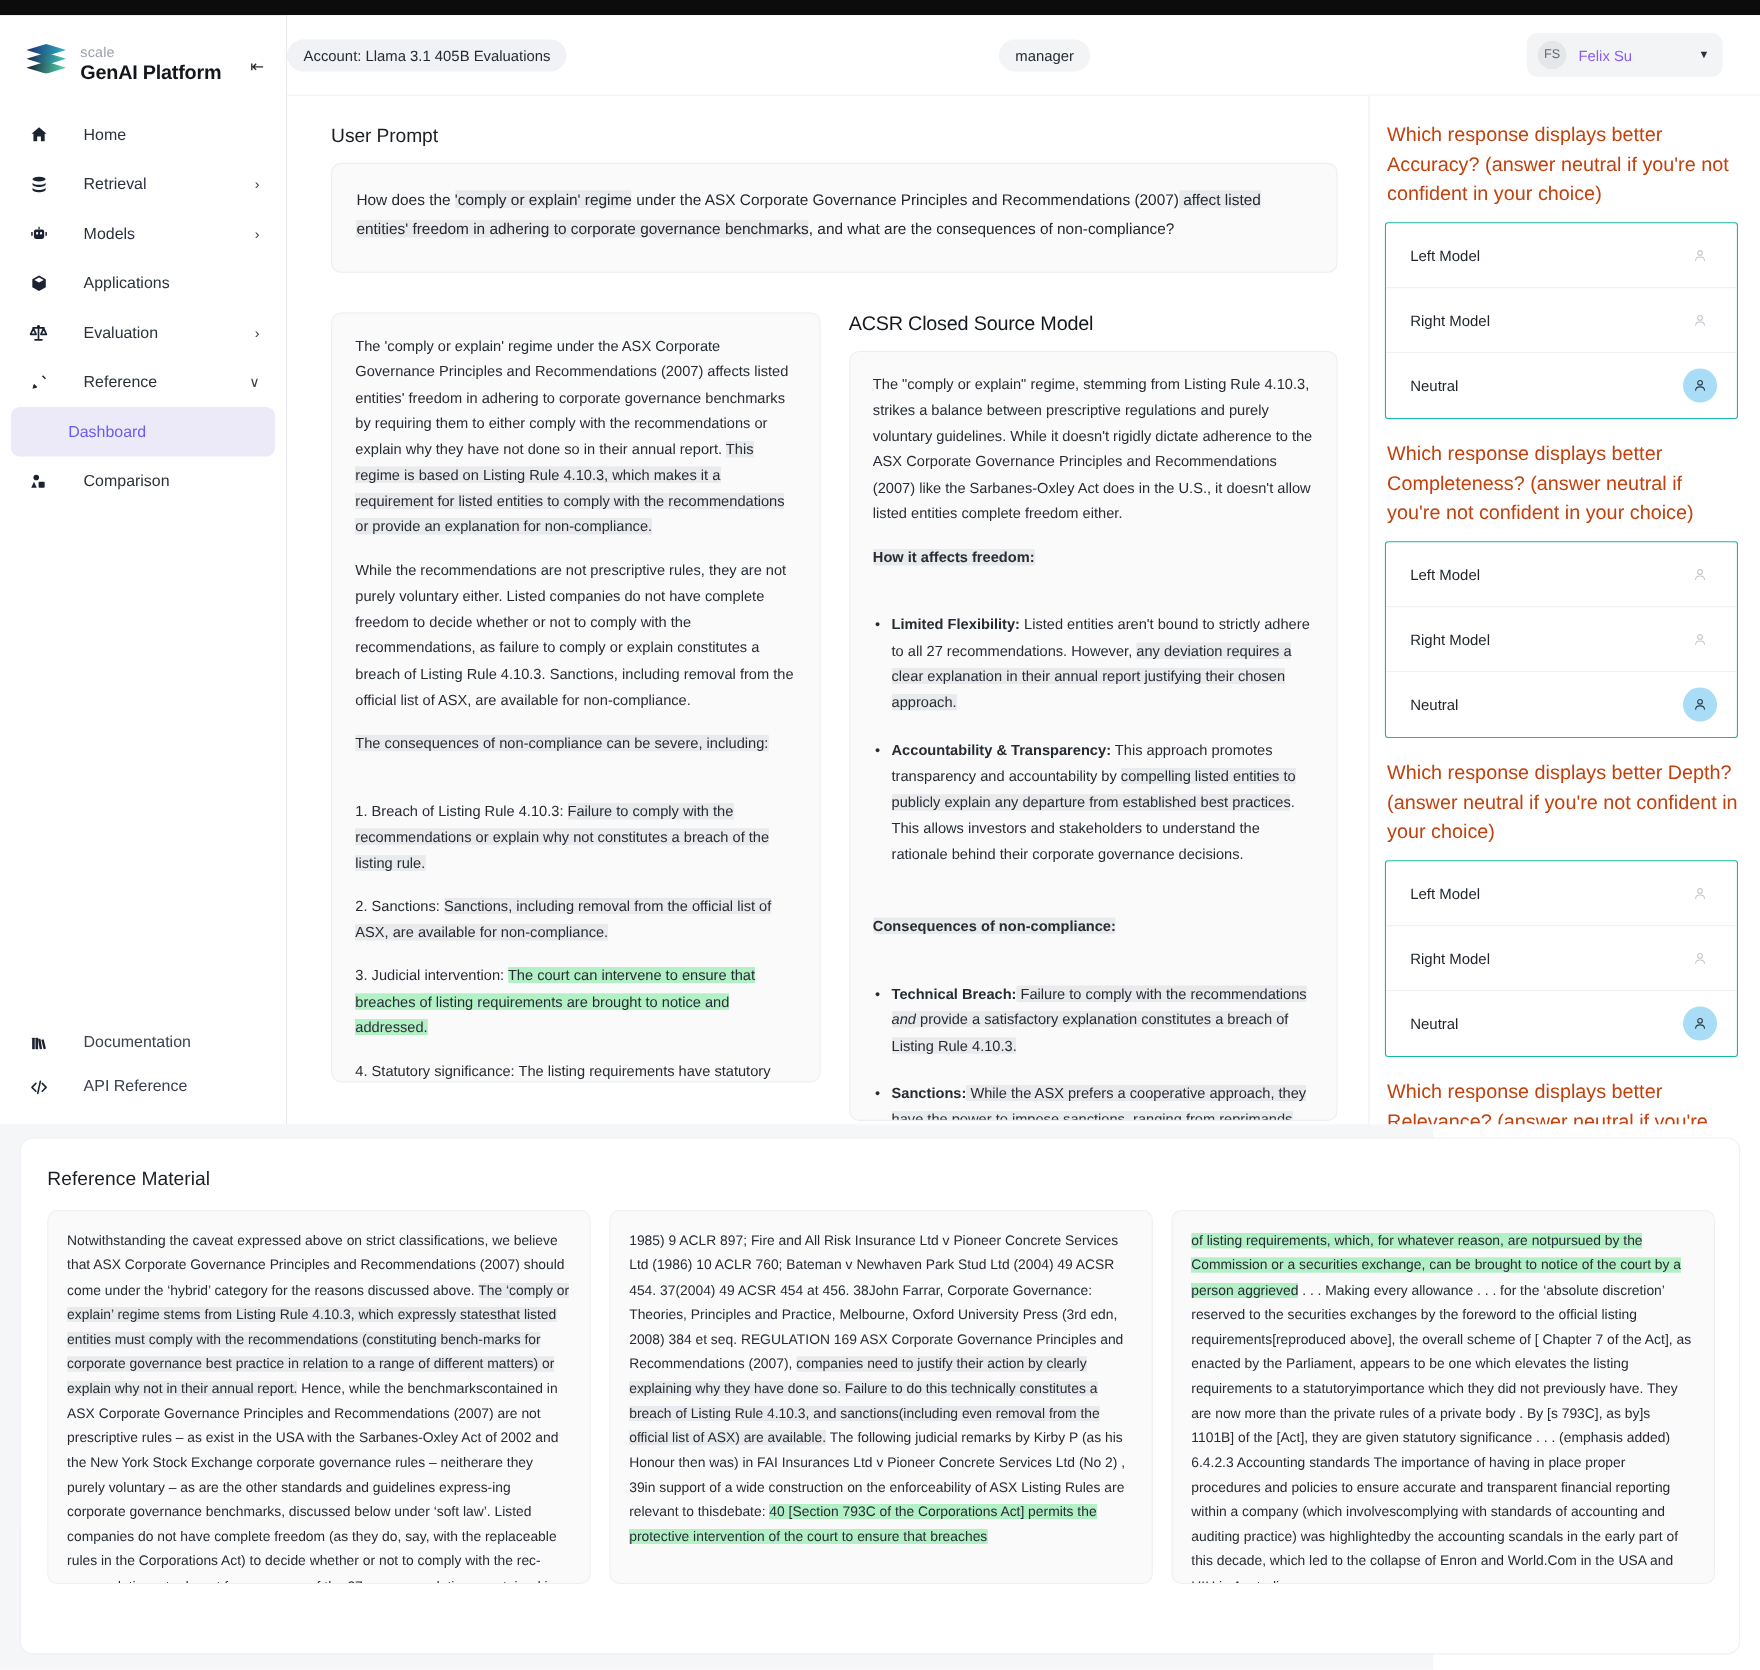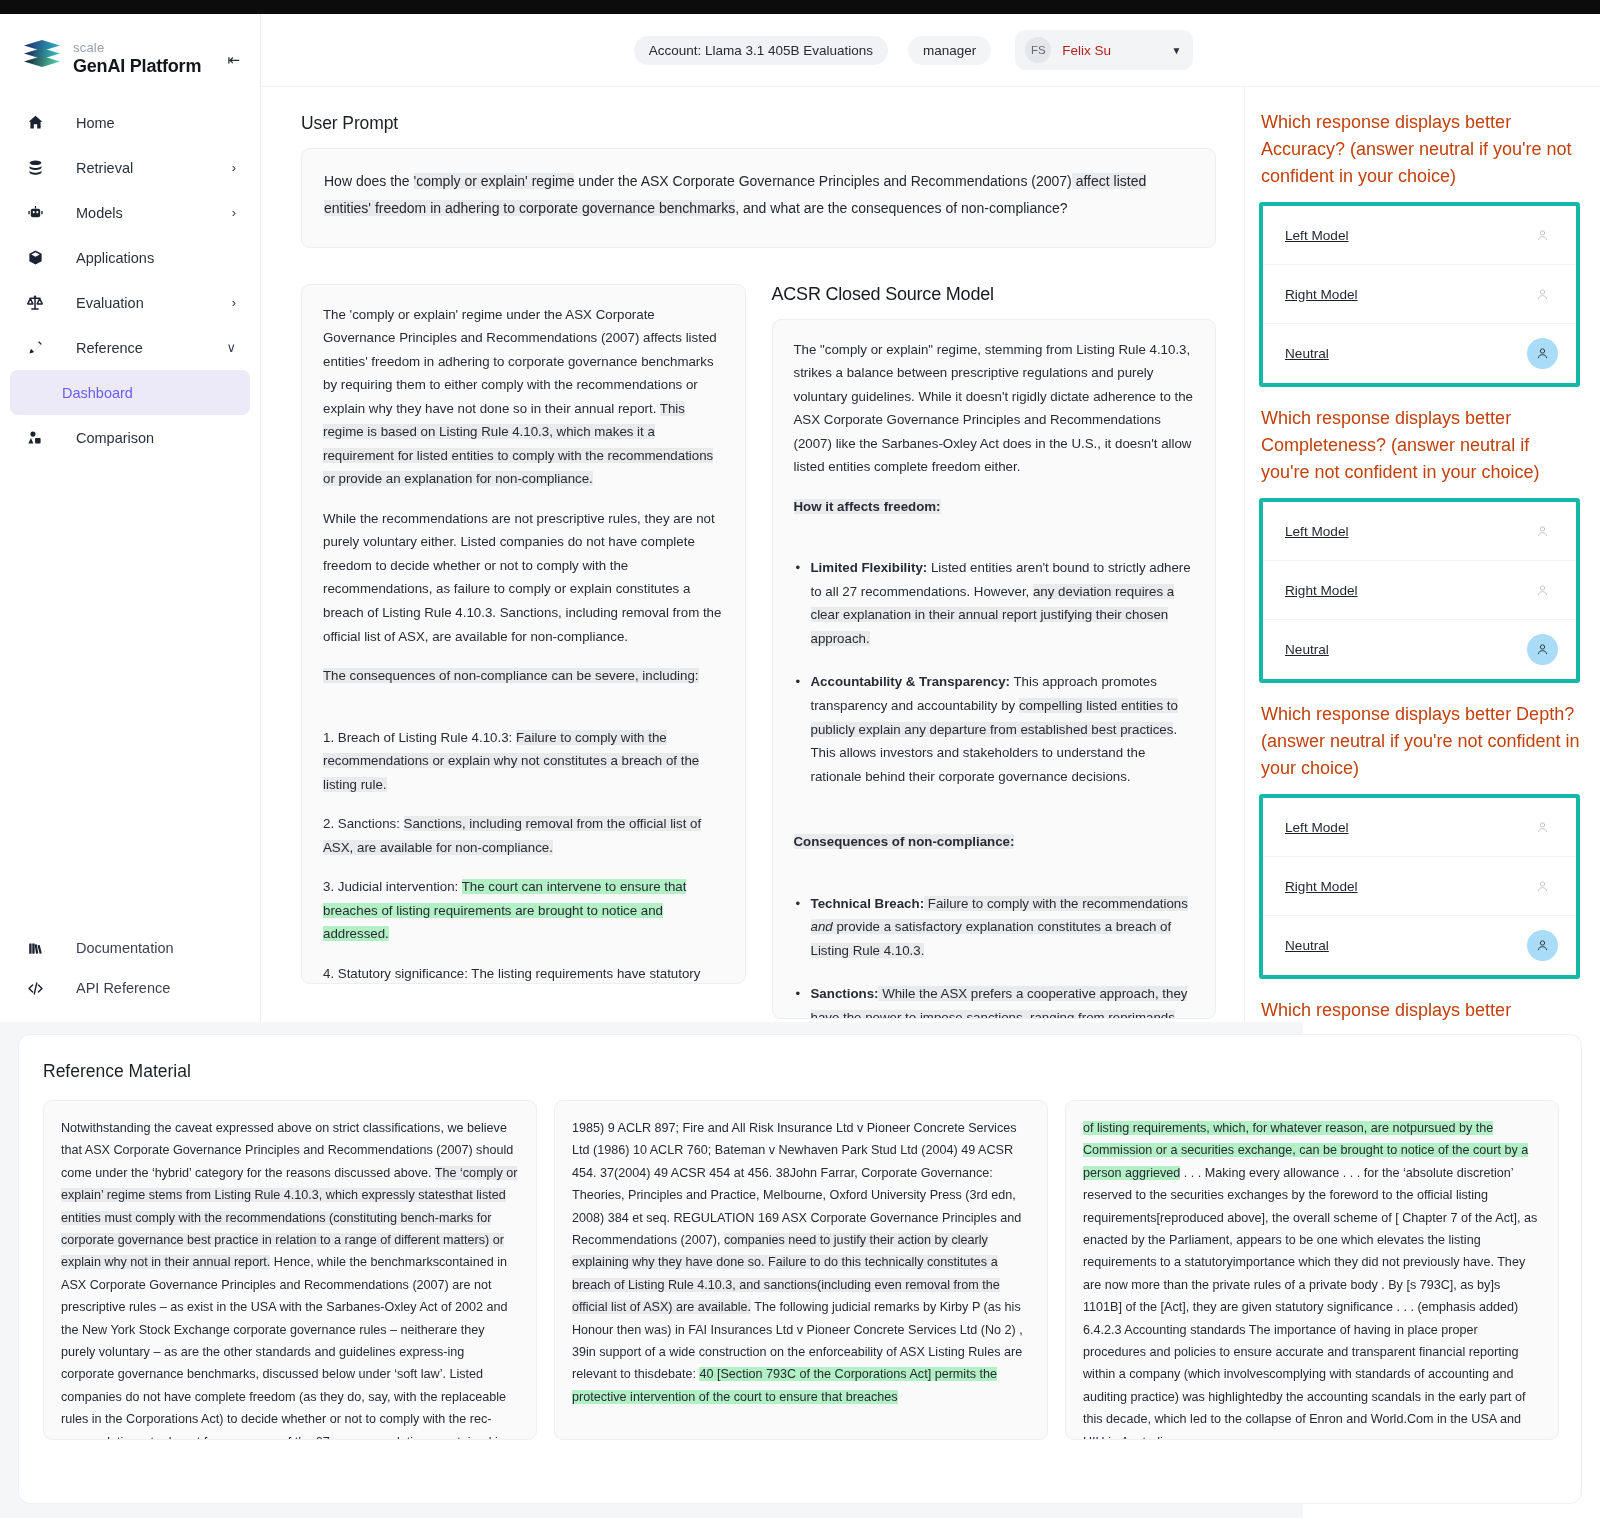--- a/index.html
+++ b/index.html
@@ -36,26 +36,26 @@
   .nav-item .ico { width: 22px; height: 20px; flex: none; display: flex; align-items: center; justify-content: center; color: #1c2330; margin-right: 14px; }
   .nav-item .lbl { flex: 1; }
   .nav-item .chev { color: #3a4150; font-size: 13px; line-height: 1; }
   .nav-item.sub { padding-left: 52px; }
   .nav-item.active { background: #eceaf9; color: #6a5cf0; font-weight: 400; }
   .nav-bottom { position: absolute; bottom: 14px; left: 0; right: 16px; }
   .nav-bottom .nav-item { height: 40px; color: #3b4150; }
 
   
   .main { flex: 1; min-width: 0; display: flex; flex-direction: column; background: #ffffff; }
-  .header { height: 73px; flex: none; display: flex; align-items: center; justify-content: center; padding-right: 34px; background: #fff; border-bottom: 1px solid #eef0f3; }
+  .header { height: 73px; flex: none; display: flex; align-items: center; justify-content: space-between; padding-right: 34px; background: #fff; border-bottom: 1px solid #eef0f3; }
   .pill { background: #f1f2f5; border-radius: 18px; padding: 7px 15px; font-size: 13.5px; color: #262b33; white-space: nowrap; }
   .pill.manager { margin-left: 20px; background: #f3f4f6; }
   .user-chip { display: flex; align-items: center; background: #f3f4f6; border-radius: 10px; padding: 7px 12px 7px 10px; margin-left: 24px; min-width: 178px; }
   .avatar { width: 26px; height: 26px; border-radius: 50%; background: #e4e6ea; color: #626a76; font-size: 11.5px; display: flex; align-items: center; justify-content: center; flex: none; }
-  .user-name { font-size: 13.5px; margin-left: 11px; color: #b91c1c; }
+  .user-name { font-size: 13.5px; margin-left: 11px; color: #8b5cf6; }
   .caret { margin-left: auto; font-size: 10px; color: #2b313b; }
 
   .content { flex: 1; display: flex; min-height: 0; }
   .center { flex: 1; min-width: 0; padding: 26px 28px 0 40px; overflow: hidden; }
   .sect-title { font-size: 17.5px; color: #1c2024; margin-bottom: 14px; letter-spacing: -.1px; }
   .prompt-card { background: #fafafb; border: 1px solid #eceef1; border-radius: 9px; padding: 19px 22px 24px 22px; }
   .prompt-text { font-size: 14px; line-height: 1.95; color: #23272e; }
 
   .cols { display: flex; gap: 26px; margin-top: 36px; }
   .col { flex: 1; min-width: 0; }
@@ -67,21 +67,21 @@
   .resp p.bullet::before { content: "•"; position: absolute; left: 2px; top: 0; color: #272b33; }
   .resp b { font-weight: 700; }
   .resp i { font-style: italic; }
   .hl { background: #e9eaec; border-radius: 1px; }
   .hlg { background: #b4f0c6; border-radius: 1px; }
   .gap { height: 22px; }
 
   
   .rail { width: 356px; flex: none; border-left: 1px solid #eceef1; background: #fff; padding: 22px 20px 0 14px; overflow: hidden; }
   .q { font-size: 18px; line-height: 1.5; color: #c2410c; margin: 0 0 12px 2px; }
-  .opts { border: 4px solid #14b8a6; border-radius: 3px; margin-bottom: 18px; background: #fff; text-decoration: underline; }
+  .opts { border: 1px solid #14b8a6; border-radius: 3px; margin-bottom: 18px; background: #fff; }
   .opt { display: flex; align-items: center; height: 59px; padding: 0 18px 0 22px; border-bottom: 1px solid #eff1f4; cursor: pointer; }
   .opt:last-child { border-bottom: none; }
   .opt .olbl { font-size: 13.6px; color: #1f242c; }
   .person { margin-left: auto; width: 31px; height: 31px; border-radius: 50%; display: flex; align-items: center; justify-content: center; }
   .person svg { width: 15px; height: 15px; }
   .person.sel { background: #a9ddf7; }
   .person.sel svg { stroke: #2b3a46; }
   .person svg { stroke: #c2c7cf; fill: none; stroke-width: 1.6; }
 
   

